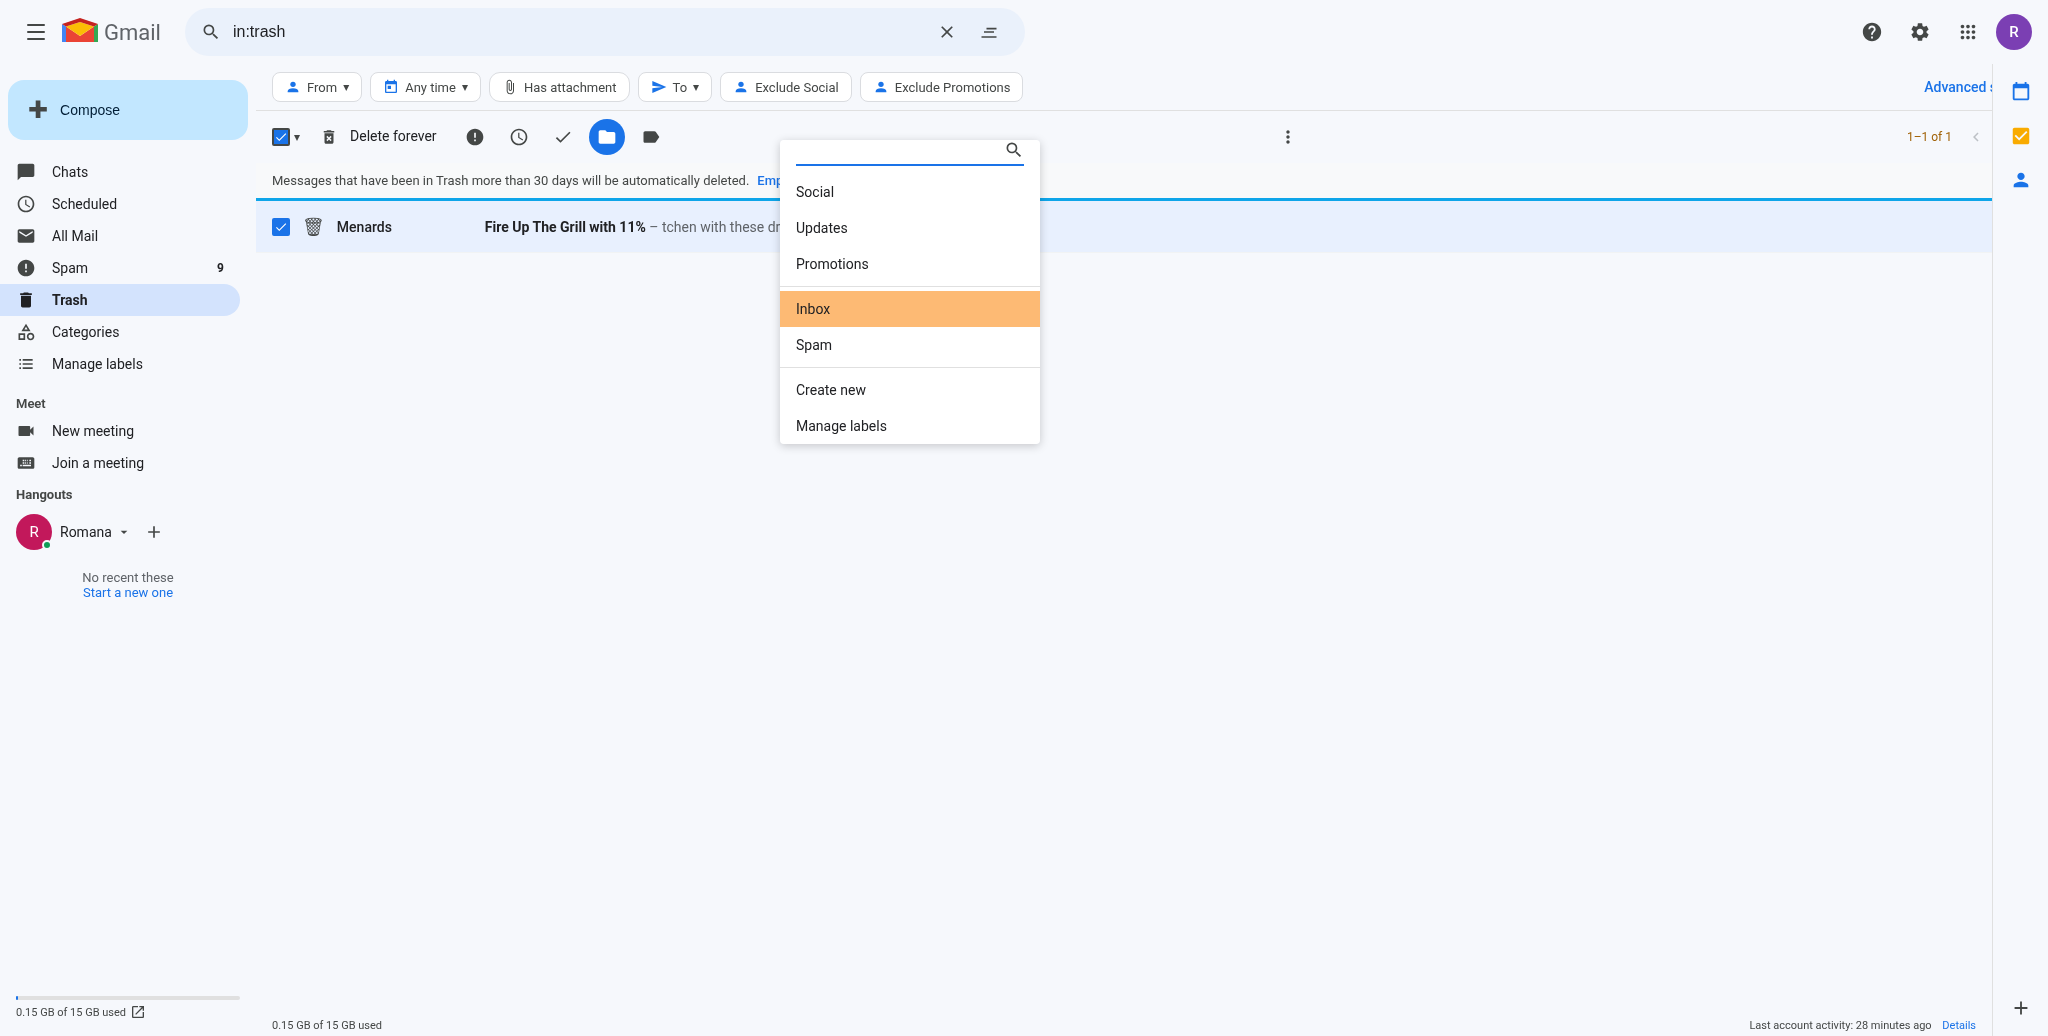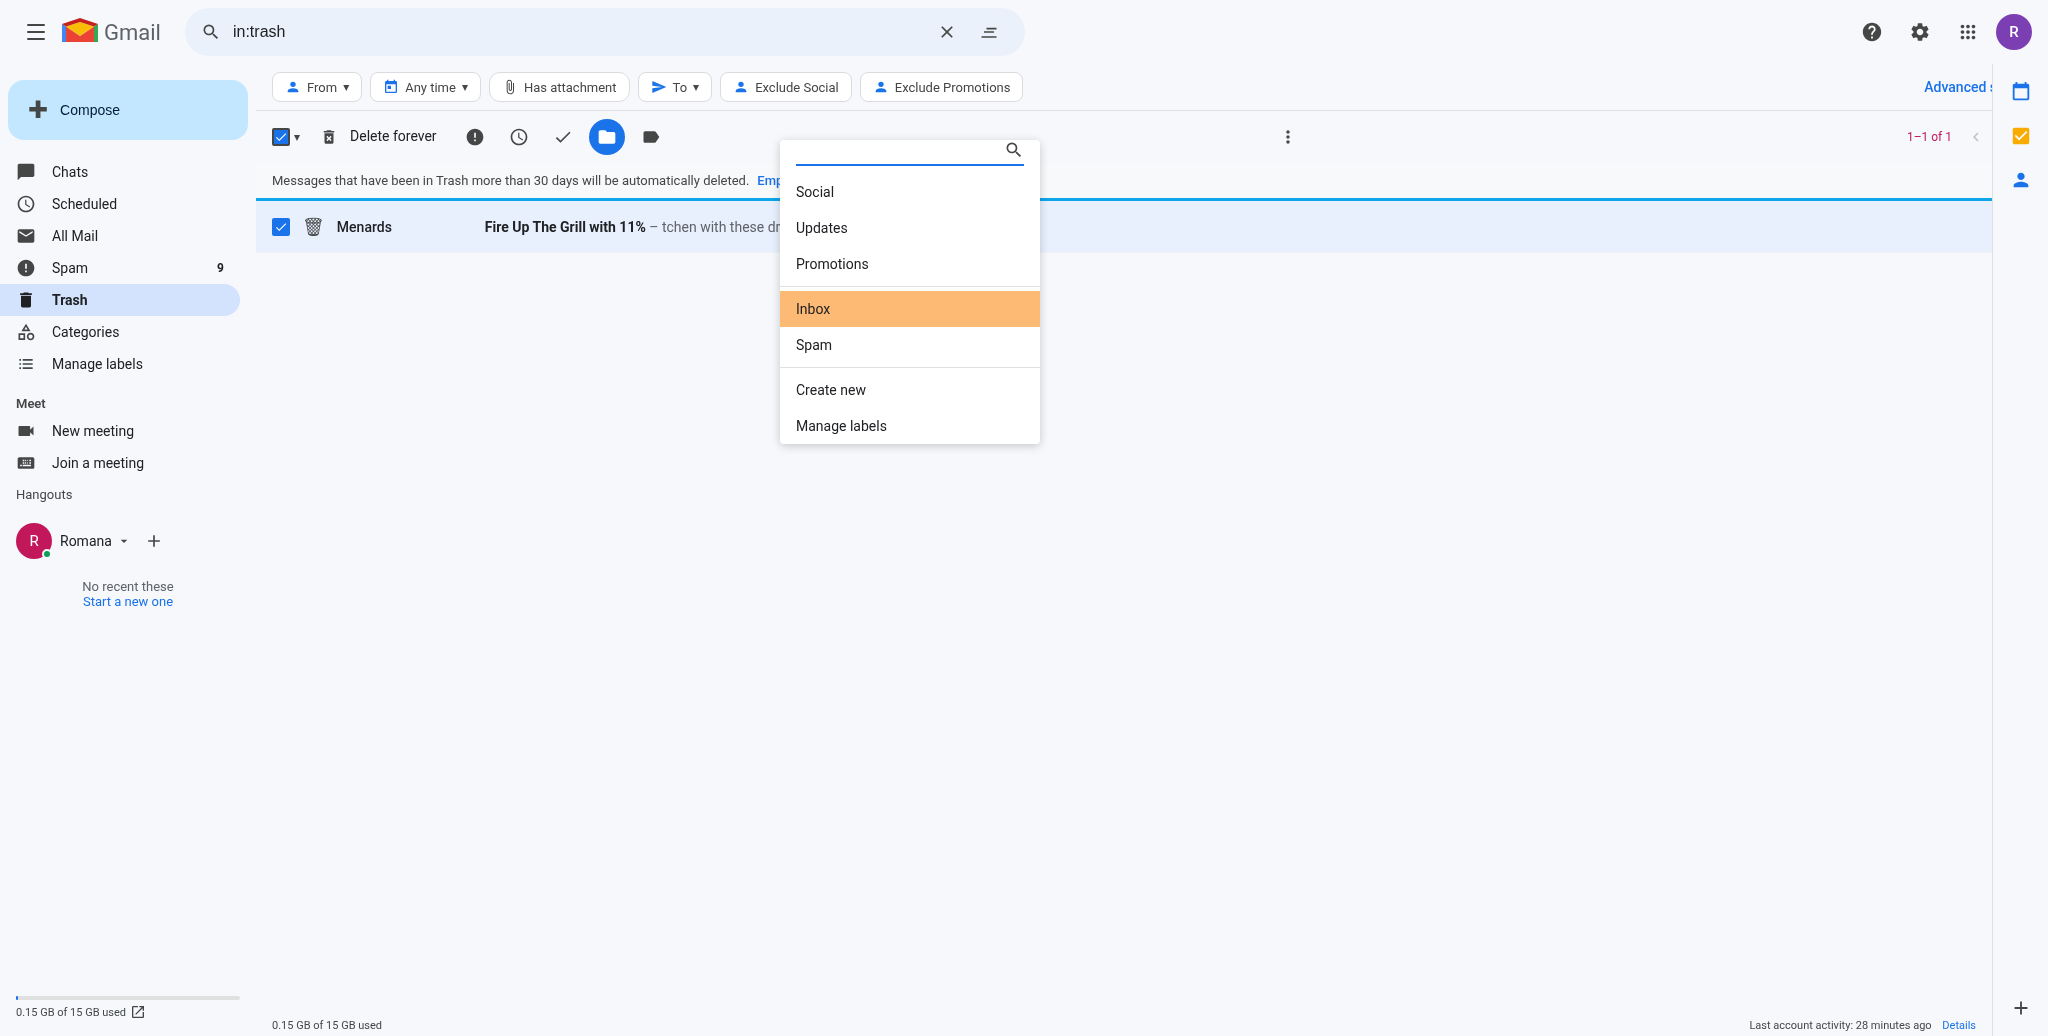--- a/index.html
+++ b/index.html
@@ -55,21 +55,21 @@
     }
     .nav-item.active { background: #d3e3fd; font-weight: 700; }
     .nav-item .nav-label { flex: 1; }
     .nav-item .badge { background: transparent; color: #202124; font-size: 12px; font-weight: 500; }
     .nav-item .badge.spam { font-weight: 700; }
 
     .nav-section-header { font-size: 13px; font-weight: 600; color: #444746; padding: 8px 16px 4px; margin-top: 8px; }
     .meet-item { display: flex; align-items: center; gap: 16px; padding: 0 16px; height: 32px; cursor: pointer; border-radius: 0 16px 16px 0; margin-right: 16px; }
 
     .hangouts-section { padding: 8px 16px; }
-    .hangouts-title { font-size: 13px; font-weight: 400; color: #444746; margin-bottom: 17px; }
+    .hangouts-title { font-size: 13px; font-weight: 700; color: #444746; margin-bottom: 8px; }
     .hangout-user { display: flex; align-items: center; gap: 8px; cursor: pointer; padding: 4px 0; }
     .hangout-avatar { width: 36px; height: 36px; border-radius: 50%; background: #c2185b; display: flex; align-items: center; justify-content: center; color: #fff; font-size: 15px; position: relative; }
     .online-dot { width: 10px; height: 10px; background: #0f9d58; border-radius: 50%; position: absolute; bottom: 0; right: 0; border: 2px solid #f6f8fc; }
     .hangout-name { font-size: 14px; display: flex; align-items: center; gap: 4px; }
     .add-hangout { margin-left: auto; width: 28px; height: 28px; border-radius: 50%; display: flex; align-items: center; justify-content: center; cursor: pointer; }
 
     .no-chats { text-align: center; color: #5f6368; font-size: 13px; margin-top: 16px; padding: 0 16px; }
     .start-new-link { color: #1a73e8; cursor: pointer; text-decoration: none; }
 
     .storage-bar-area { padding: 8px 16px; margin-top: auto; }
@@ -109,21 +109,21 @@
     .chevron-down-small { font-size: 12px; color: #444746; cursor: pointer; }
     .toolbar-btn {
       display: flex; align-items: center; justify-content: center;
       width: 36px; height: 36px; border-radius: 50%; cursor: pointer;
     }
     .delete-forever-btn {
       display: flex; align-items: flex-start; gap: 12px;
       padding: 8px 12px; border-radius: 4px; cursor: pointer; font-size: 14px;
     }
     .more-options-btn { margin-left: auto; }
-    .pagination { margin-left: auto; font-size: 12px; color: #be185d; display: flex; align-items: center; gap: 8px; }
+    .pagination { margin-left: auto; font-size: 12px; color: #a16207; display: flex; align-items: center; gap: 8px; }
     .page-nav-btn { width: 32px; height: 32px; border-radius: 50%; display: flex; align-items: center; justify-content: center; cursor: pointer; }
     .page-nav-btn.disabled { color: #bdc1c6; cursor: default; }
 
     
     .trash-notice {
       background: #f8f9fa; padding: 10px 16px; font-size: 13px; color: #444746;
       display: flex; align-items: center; gap: 8px; border-bottom: 3px solid #0ea5e9;
     }
     .empty-trash-link { color: #1a73e8; cursor: pointer; font-weight: 500; }
 

